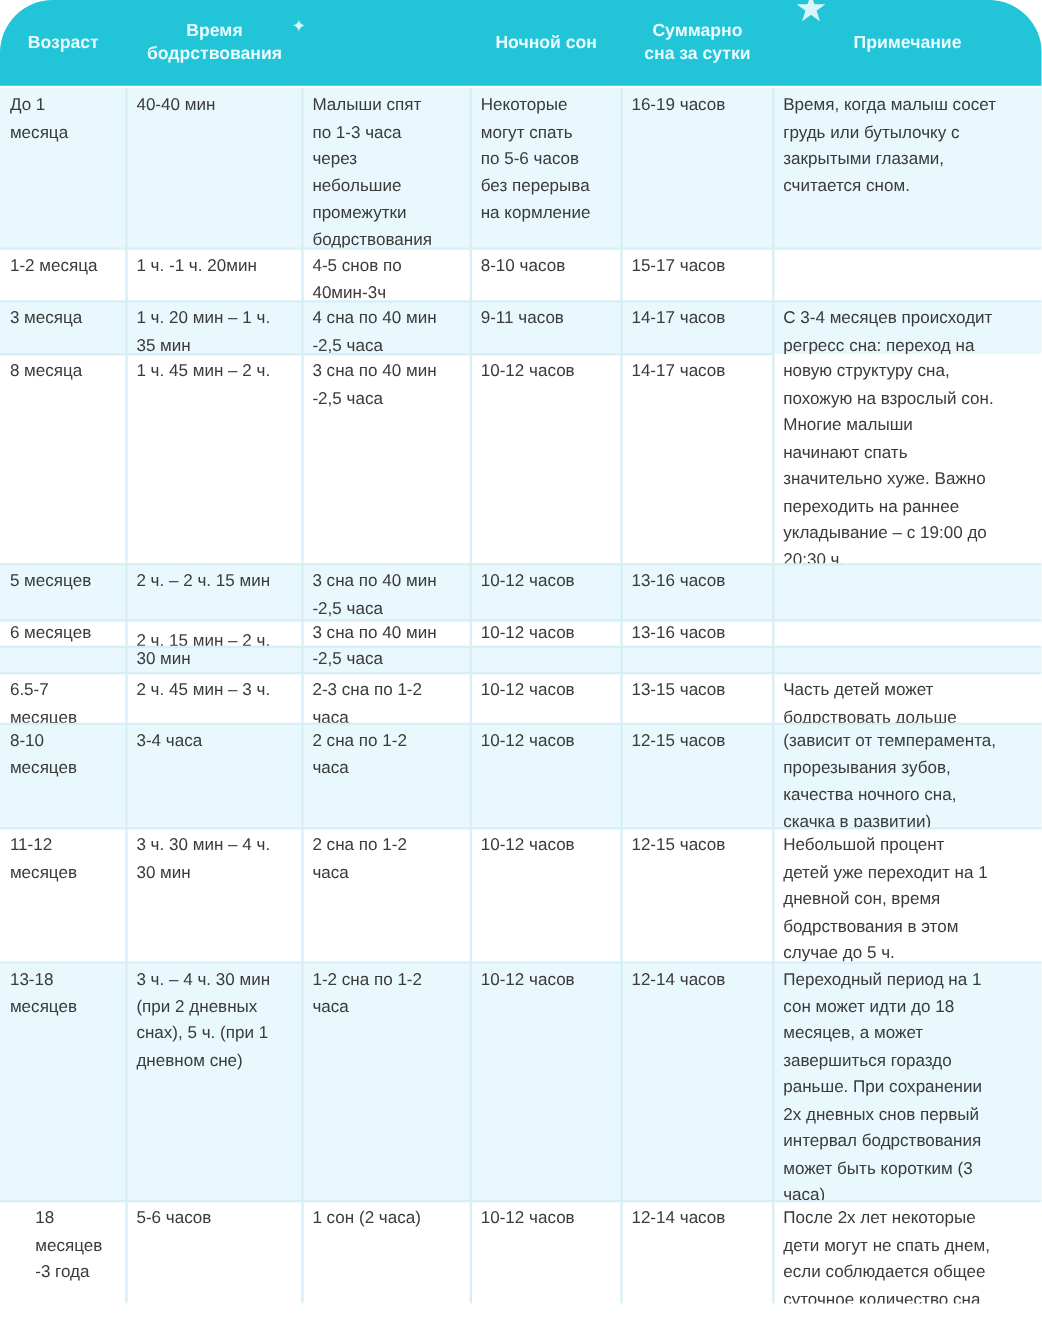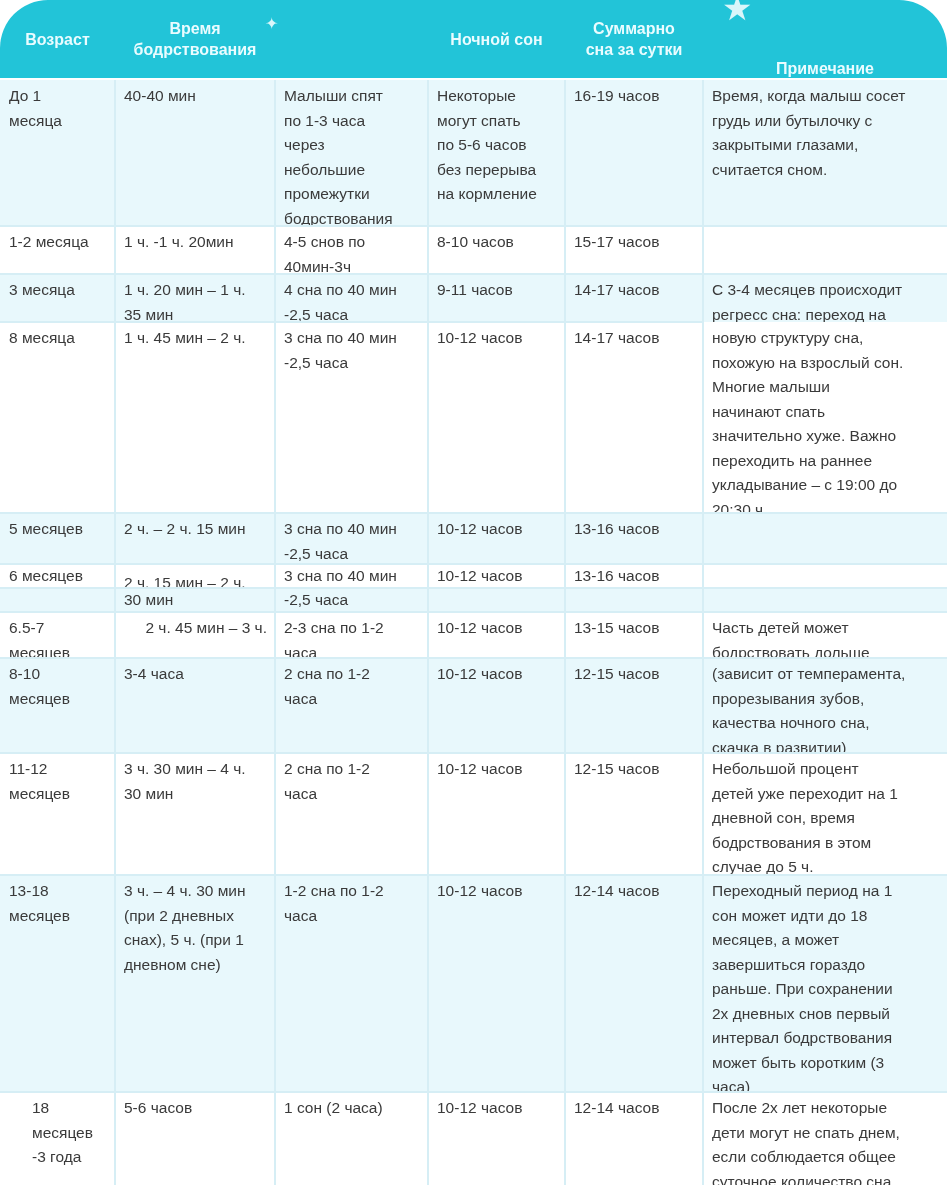--- a/index.html
+++ b/index.html
@@ -22,21 +22,21 @@
 </head>
 <body>
 
 <div class="header">
   <div class="hcell" style="left:0;width:115px;">Возраст</div>
   <div class="hcell" style="left:115px;width:160px;white-space:pre-line;">Время
 бодрствования</div>
   <div class="hcell" style="left:428px;width:137px;">Ночной сон</div>
   <div class="hcell" style="left:565px;width:138px;white-space:pre-line;">Суммарно
 сна за сутки</div>
-  <div class="hcell" style="left:703px;width:244px;margin-top:29px;">Примечание</div>
+  <div class="hcell" style="left:703px;width:244px;">Примечание</div>
   <span class="star" style="left:265px;top:14px;font-size:16px;">✦</span>
   <span class="star" style="left:722px;top:-12px;font-size:34px;">★</span>
 </div>
 
 <div id="rows">
     <div class="row blue" style="top: 80px; height: 146px;">
       <div class="cell" style="left: 0px; width: 115px;">До 1
 месяца</div>
       <div class="cell" style="left: 115px; width: 160px;">40-40  мин</div>
       <div class="cell" style="left: 275px; width: 153px;">Малыши спят
@@ -118,21 +118,21 @@
       <div class="cell" style="left: 115px; width: 160px; padding-top: 0px; line-height: 24px;">30 мин</div>
       <div class="cell" style="left: 275px; width: 153px; padding-top: 0px; line-height: 24px;">-2,5 часа</div>
       <div class="cell" style="left: 428px; width: 137px; padding-top: 0px; line-height: 24px;"></div>
       <div class="cell" style="left: 565px; width: 138px; padding-top: 0px; line-height: 24px;"></div>
       <div class="cell" style="left: 703px; width: 244px; padding-top: 0px; line-height: 24px;"></div>
     </div>
     <div class="hline" style="top: 587px;"></div>
     <div class="row white" style="top: 612px; height: 46px;">
       <div class="cell" style="left: 0px; width: 115px;">6.5-7
 месяцев</div>
-      <div class="cell" style="left: 115px; width: 160px; text-align: right;">2 ч. 45 мин – 3 ч.</div>
+      <div class="cell" style="left: 115px; width: 160px;">2 ч. 45 мин – 3 ч.</div>
       <div class="cell" style="left: 275px; width: 153px;">2-3 сна по 1-2
 часа</div>
       <div class="cell" style="left: 428px; width: 137px;">10-12 часов</div>
       <div class="cell" style="left: 565px; width: 138px;">13-15 часов</div>
       <div class="cell" style="left: 703px; width: 244px;">Часть детей может
 бодрствовать дольше</div>
     </div>
     <div class="hline" style="top: 611px;"></div>
     <div class="row blue" style="top: 658px; height: 95px;">
       <div class="cell" style="left: 0px; width: 115px;">8-10

